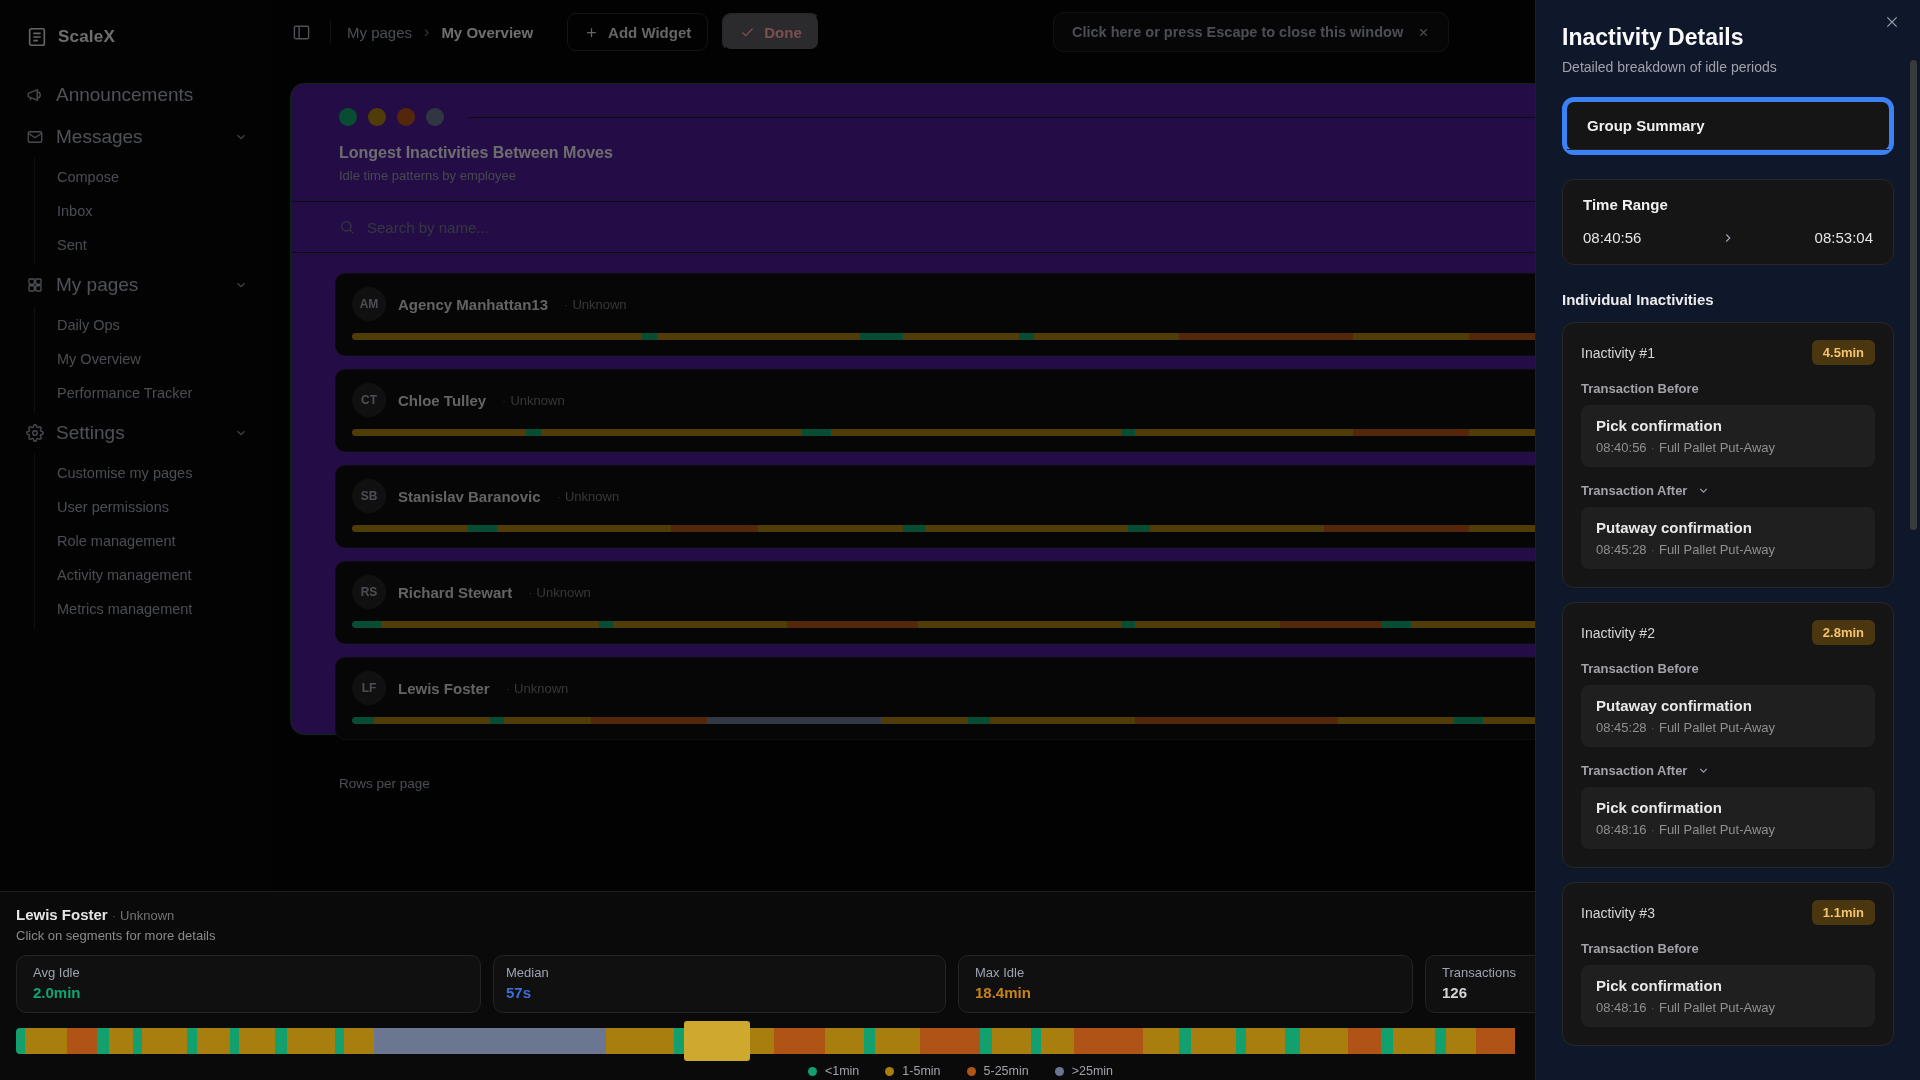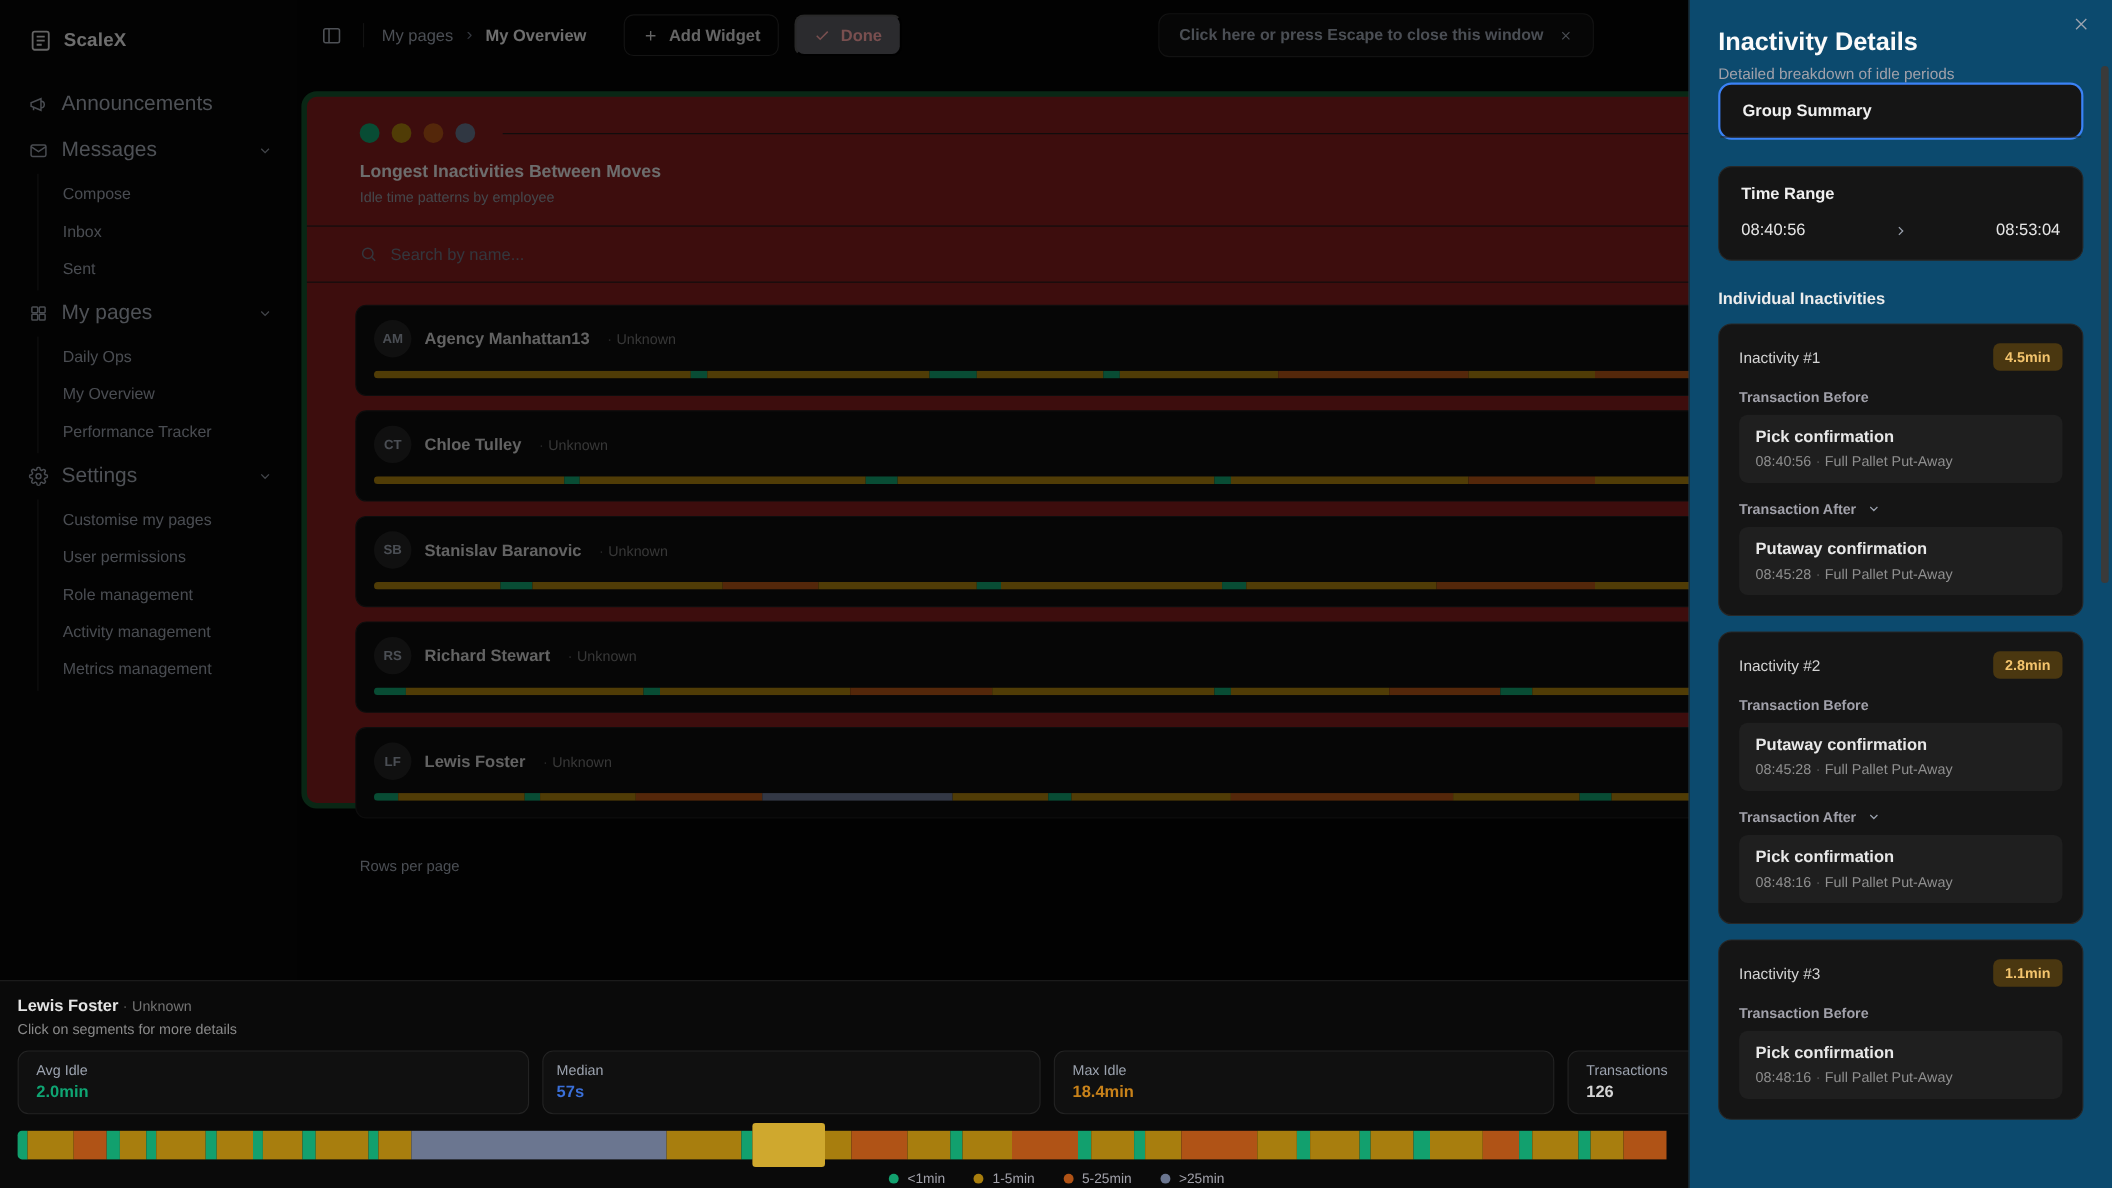--- a/index.html
+++ b/index.html
@@ -29,21 +29,21 @@
   .crumb { font-size:15px; color:#9ca3af; cursor:pointer; }
   .crumb-sep { color:#6b7280; font-size:16px; margin:0 12px; }
   .crumb-current { font-size:15px; font-weight:bold; color:#e5e5e5; }
   .btn { display:flex; align-items:center; gap:9px; height:38px; padding:0 16px; border-radius:9px; font-size:15px; font-weight:bold; cursor:pointer; }
   .btn-ghost { border:1px solid #2a2a2a; color:#d4d4d4; margin-left:34px; background:transparent; }
   .btn-solid { background:#5a5a61; color:#fca5a5; margin-left:14px; }
   .btn .bicon { width:15px; height:15px; }
   .notice { position:absolute; left:783px; top:12px; height:40px; display:flex; align-items:center; gap:14px; padding:0 18px; border:1px solid #262626; border-radius:10px; background:#0d0d0d; color:#9ca3af; font-size:14.5px; font-weight:bold; cursor:pointer; }
   .notice .x { width:13px; height:13px; color:#9ca3af; cursor:pointer; }
   
-  .main { position:absolute; left:274px; top:83px; width:1574px; height:652px; background:#7f1d1d; border:5px solid #14532d; border-radius:14px; z-index:1; }
+  .main { position:absolute; left:290px; top:83px; width:1574px; height:652px; background:#4c1d95; border:1px solid #14532d; border-radius:14px; z-index:1; }
   .dots-row { display:flex; align-items:center; gap:11px; padding:24px 28px 0 48px; }
   .dot { width:18px; height:18px; border-radius:50%; }
   .dots-line { flex:1; height:1px; background:#1c1c1c; margin-left:14px; }
   .w-title { padding:18px 48px 0 48px; font-size:16px; font-weight:bold; color:#e3e3e3; }
   .w-sub { padding:6px 48px 18px 48px; font-size:13px; color:#8f959e; }
   .search-row { display:flex; align-items:center; gap:12px; border-top:1px solid #1c1c1c; border-bottom:1px solid #1c1c1c; height:52px; padding:0 48px; }
   .search-row .sicon { width:16px; height:16px; color:#6b7280; }
   .search-input { background:transparent; border:none; outline:none; color:#d4d4d4; font-size:15px; font-family:"Liberation Sans",sans-serif; width:420px; }
   .search-input::placeholder { color:#6b7280; }
   .rows-list { padding:20px 44px 0 44px; }
@@ -56,25 +56,25 @@
   .bar { display:flex; height:7px; border-radius:4px; overflow:hidden; margin-top:12px; }
   .seg { height:100%; }
   .seg-g { background:#12a06e; } .seg-a { background:#a87e0e; } .seg-o { background:#b05316; } .seg-s { background:#6b7690; } .seg-sel { background:#cfa82e; }
   .rpp-row { display:flex; align-items:center; gap:14px; padding:14px 48px;justify-content:space-between; }
   .rpp-label { font-size:13.5px; color:#9ca3af; }
   .rpp-select { display:flex; align-items:center; gap:10px; border:1px solid #2a2a2a; border-radius:8px; padding:7px 12px; font-size:14px; color:#d4d4d4; cursor:pointer; }
   .rpp-select .chev { width:12px; height:12px; color:#9ca3af; }
   
   .dim { position:absolute; left:0; top:0; width:1535px; height:891px; background:rgba(0,0,0,0.52); z-index:10; }
   
-  .panel { position:absolute; right:0; top:0; width:385px; height:1080px; background:#0c4a6e; border-left:1px solid #1f1f1f; z-index:30; padding:24px 26px; overflow:hidden; }
+  .panel { position:absolute; right:0; top:0; width:385px; height:1080px; background:#0f172a; border-left:1px solid #1f1f1f; z-index:30; padding:24px 26px; overflow:hidden; }
   .panel-close { position:absolute; top:14px; right:20px; width:16px; height:16px; color:#9ca3af; cursor:pointer; }
   .p-title { font-size:23px; font-weight:bold; color:#fafafa; }
   .p-sub { margin-top:8px; font-size:14px; color:#a1a1aa; }
-  .p-card { background:#151515; border:2px solid #3b82f6; border-radius:12px; }
+  .p-card { background:#151515; border:5px solid #3b82f6; border-radius:12px; margin-top:22px; }
   .p-card-head { padding:15px 20px; font-size:15px; font-weight:bold; color:#f0f0f0; border-bottom:1px solid #262626; }
   .gs-body { display:grid; grid-template-columns:1fr 1fr 1fr; padding:16px 20px 20px 20px; }
   .gs-label { font-size:13px; color:#a1a1aa; }
   .gs-value { margin-top:8px; font-size:19px; font-weight:bold; color:#fafafa; }
   .tr-card { background:#151515; border:1px solid #272727; border-radius:12px; margin-top:24px; padding:16px 20px 18px 20px; }
   .tr-title { font-size:15px; font-weight:bold; color:#f0f0f0; }
   .tr-row { display:flex; align-items:center; justify-content:space-between; margin-top:16px; font-size:15px; color:#e5e5e5; }
   .tr-chev { width:14px; height:14px; color:#9ca3af; }
   .ind-title { margin-top:26px; font-size:15px; font-weight:bold; color:#ececec; }
   .ina-card { background:#151515; border:1px solid #272727; border-radius:12px; margin-top:14px; padding:17px 18px 18px 18px; }

